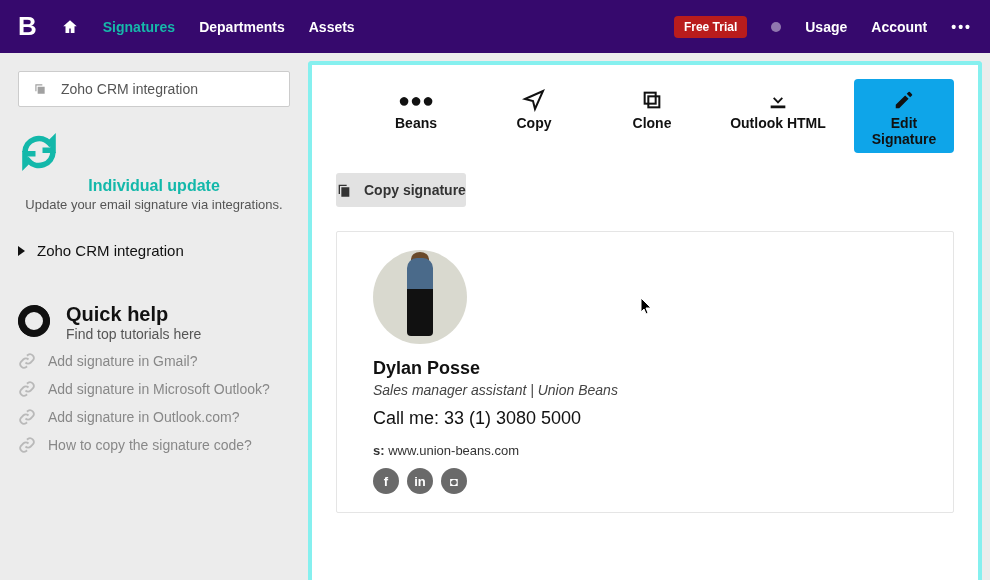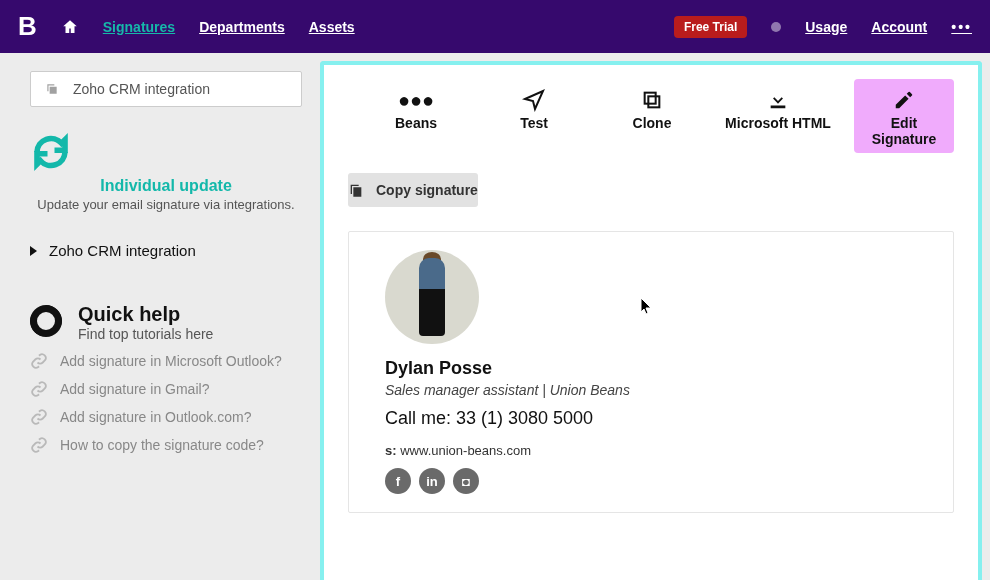--- a/index.html
+++ b/index.html
@@ -1,47 +1,47 @@
 <!DOCTYPE html>
 <html><head>
   <meta charset="utf-8">
   <style>
     *{box-sizing:border-box;margin:0;padding:0;}
     body{font-family:-apple-system,BlinkMacSystemFont,"Segoe UI",Arial,sans-serif;font-size:14px;background:#ececec;color:#111;width:990px;height:580px;overflow:hidden;}
     .topnav{background:#36096d;color:#fff;height:53px;display:flex;align-items:center;padding:0 18px;gap:24px;}
     .brand{font-weight:800;font-size:26px;color:#fff;}
-    .nav-item{color:#fff;font-weight:700;cursor:pointer;text-decoration:underline;}
+    .nav-item{color:#fff;font-weight:700;cursor:pointer;}
     .nav-item.active{color:#16b8aa;}
     .nav-spacer{flex:1;}
     .badge-trial{background:#b91c1c;color:#fff;font-weight:700;font-size:12px;padding:4px 10px;border-radius:4px;}
     .dot{width:10px;height:10px;border-radius:50%;background:rgba(255,255,255,.45);}
     .more-dots{letter-spacing:2px;font-weight:900;}
     .layout{display:flex;height:calc(580px - 53px);}
-    .sidebar{width:308px;padding:18px;margin-left:12px;}
+    .sidebar{width:308px;padding:18px;}
     .sel{display:flex;align-items:center;gap:14px;border:1px solid #ccc;background:#fff;border-radius:2px;padding:9px 14px;color:#555;cursor:pointer;}
     .sel .sel-icon{width:14px;height:14px;opacity:.55;}
     .center{ text-align:center;margin-top:24px;}
     .refresh-icon{color:#13b8aa;width:42px;height:42px;margin-bottom:4px;}
     .ind-title{color:#13b8aa;font-weight:700;font-size:16px;}
     .ind-sub{color:#555;font-size:13px;margin-top:2px;}
     .tree-item{display:flex;align-items:center;gap:12px;margin:30px 0 44px;font-size:15px;}
     .caret{border-style:solid;border-width:5px 0 5px 7px;border-color:transparent transparent transparent #111;}
     .quick{display:flex;align-items:flex-start;gap:16px;margin-bottom:10px;}
     .ring{width:32px;height:32px;border:7px solid #111;border-radius:50%;position:relative;top:2px;}
     .ring::before{content:"";position:absolute;inset:-7px;border-radius:50%;background:conic-gradient(#111 30%, transparent 30% 55%, #111 55% 80%, transparent 80%);-webkit-mask:radial-gradient(circle,transparent 55%,#000 55%);mask:radial-gradient(circle,transparent 55%,#000 55%);}
     .quick h2{font-size:20px;font-weight:800;color:#111;}
     .quick p{color:#555;}
     .help-link{display:flex;align-items:center;gap:12px;color:#888;margin:10px 0;cursor:pointer;}
     .link-icon{width:18px;height:18px;opacity:.5;}
     .main{flex:1;padding:8px 8px 0 0;}
     .panel{background:#fff;border:4px solid #86f0ef;border-bottom:none;border-radius:4px 4px 0 0;height:100%;padding:14px 24px 24px;overflow:hidden;}
     .actions{display:flex;justify-content:flex-end;gap:18px;margin-bottom:20px;}
     .act{width:100px;text-align:center;color:#111;cursor:pointer;border-radius:4px;padding:8px 4px 6px;}
     .act.dl{width:116px;}
-    .act.active{background:#f0abfc;text-align:center;}
+    .act.active{background:#0ea5e9;text-align:center;}
     .act .ic{height:26px;display:flex;align-items:center;justify-content:center;font-size:20px;}
     .act .lbl{font-size:14px;font-weight:600;margin-top:2px;}
     .copy-btn{display:inline-flex;align-items:center;gap:12px;background:#e2e2e2;border-radius:3px;padding:9px 0;font-weight:700;color:#333;cursor:pointer;margin-bottom:24px;}
     .sigcard{border:1px solid #e5e5e5;border-radius:2px;padding:18px 36px;}
     .avatar{width:94px;height:94px;border-radius:50%;background:#d9d9cf;position:relative;overflow:hidden;margin-bottom:14px;}
     .avatar::after{content:"";position:absolute;left:34px;top:8px;width:26px;height:78px;background:linear-gradient(#4a6a8a 0 40%,#111 40% 100%);border-radius:10px 10px 4px 4px;}
     .avatar::before{content:"";position:absolute;left:38px;top:2px;width:18px;height:14px;background:#6a4a2a;border-radius:50% 50% 40% 40%;}
     .sig-name{font-weight:800;font-size:18px;}
     .sig-role{font-style:italic;color:#444;margin:3px 0 10px;}
     .sig-phone{font-size:18px;margin-bottom:14px;}
@@ -99,28 +99,28 @@
       <div>
         <h2>Quick help</h2>
         <p>Find top tutorials here</p>
       </div>
     </div>
     <div class="help-link">
       <svg class="link-icon" viewBox="0 0 24 24" fill="none" stroke="#888" stroke-width="2.4">
           <path d="M10 14a5 5 0 0 0 7 0l3-3a5 5 0 0 0-7-7l-1 1"></path>
           <path d="M14 10a5 5 0 0 0-7 0l-3 3a5 5 0 0 0 7 7l1-1"></path>
         </svg>
+      <span>Add signature in Gmail?</span>
+    </div>
+    <div class="help-link">
+      <svg class="link-icon" viewBox="0 0 24 24" fill="none" stroke="#888" stroke-width="2.4">
+          <path d="M10 14a5 5 0 0 0 7 0l3-3a5 5 0 0 0-7-7l-1 1"></path>
+          <path d="M14 10a5 5 0 0 0-7 0l-3 3a5 5 0 0 0 7 7l1-1"></path>
+        </svg>
       <span>Add signature in Microsoft Outlook?</span>
-    </div>
-    <div class="help-link">
-      <svg class="link-icon" viewBox="0 0 24 24" fill="none" stroke="#888" stroke-width="2.4">
-          <path d="M10 14a5 5 0 0 0 7 0l3-3a5 5 0 0 0-7-7l-1 1"></path>
-          <path d="M14 10a5 5 0 0 0-7 0l-3 3a5 5 0 0 0 7 7l1-1"></path>
-        </svg>
-      <span>Add signature in Gmail?</span>
     </div>
     <div class="help-link">
       <svg class="link-icon" viewBox="0 0 24 24" fill="none" stroke="#888" stroke-width="2.4">
           <path d="M10 14a5 5 0 0 0 7 0l3-3a5 5 0 0 0-7-7l-1 1"></path>
           <path d="M14 10a5 5 0 0 0-7 0l-3 3a5 5 0 0 0 7 7l1-1"></path>
         </svg>
       <span>Add signature in Outlook.com?</span>
     </div>
     <div class="help-link">
       <svg class="link-icon" viewBox="0 0 24 24" fill="none" stroke="#888" stroke-width="2.4">
@@ -137,38 +137,38 @@
         <div class="act">
           <div class="ic">●●●</div>
           <div class="lbl">Beans</div>
         </div>
         <div class="act">
           <div class="ic">
             <svg width="24" height="24" viewBox="0 0 24 24" fill="none" stroke="#111" stroke-width="2">
                 <path d="M3 11l18-8-8 18-2-8z"></path>
               </svg>
           </div>
-          <div class="lbl">Test</div>
+          <div class="lbl">Copy</div>
         </div>
         <div class="act">
           <div class="ic">
             <svg width="22" height="22" viewBox="0 0 24 24" fill="none" stroke="#111" stroke-width="2.2">
                 <rect x="8" y="8" width="12" height="12"></rect>
                 <rect x="4" y="4" width="12" height="12"></rect>
               </svg>
           </div>
           <div class="lbl">Clone</div>
         </div>
         <div class="act dl">
           <div class="ic">
             <svg width="22" height="22" viewBox="0 0 24 24" fill="#111">
                 <path d="M12 3v10l4-4 1.4 1.4L12 16 6.6 10.4 8 9l4 4V3zM4 18h16v3H4z"></path>
               </svg>
           </div>
-          <div class="lbl">Microsoft HTML</div>
+          <div class="lbl">Outlook HTML</div>
         </div>
         <div class="act active">
           <div class="ic">
             <svg width="22" height="22" viewBox="0 0 24 24" fill="#111">
                 <path d="M3 17.25V21h3.75L17 10.75l-3.75-3.75L3 17.25zM20.7 7a1 1 0 0 0 0-1.4l-2.3-2.3a1 1 0 0 0-1.4 0L15 5.3 18.7 9 20.7 7z"></path>
               </svg>
           </div>
           <div class="lbl">Edit Signature</div>
         </div>
       </div>

